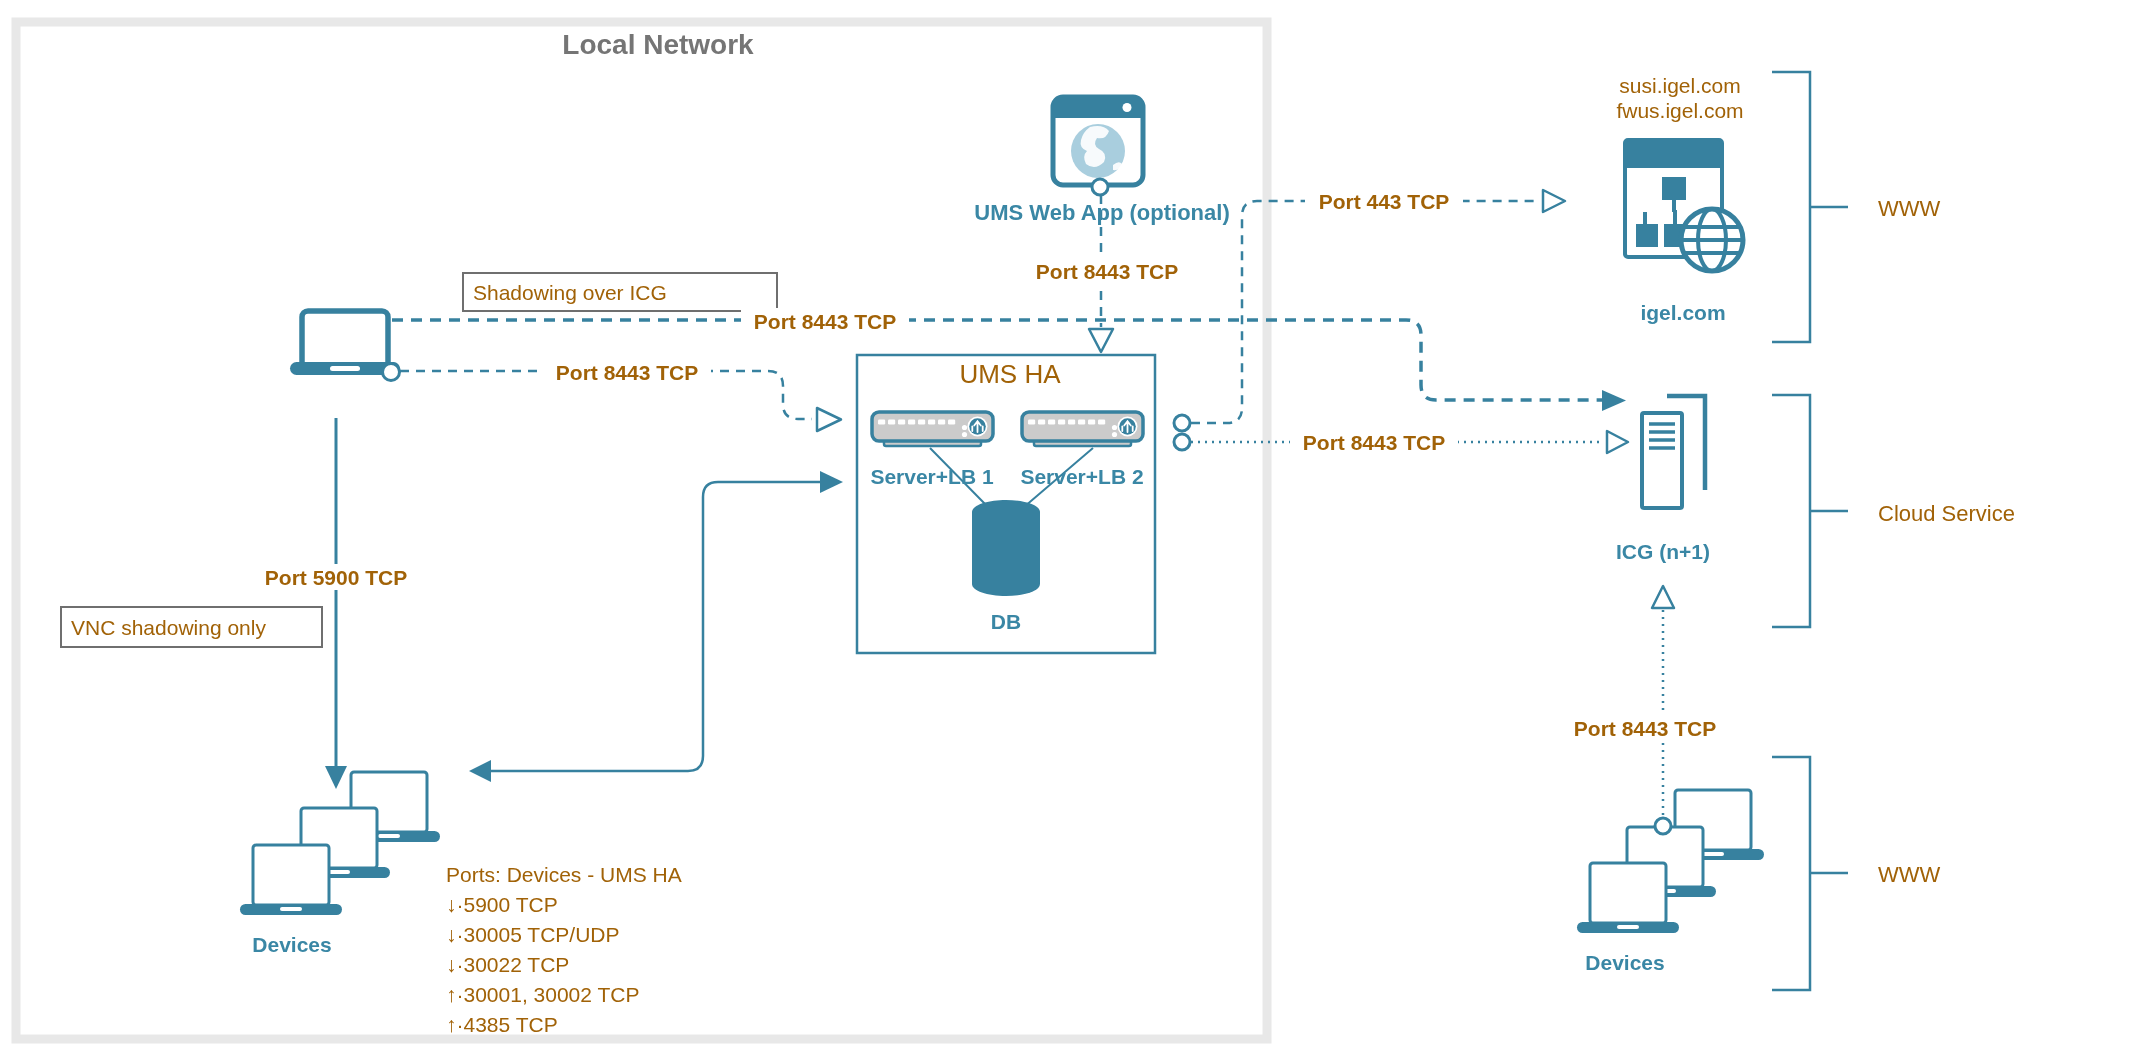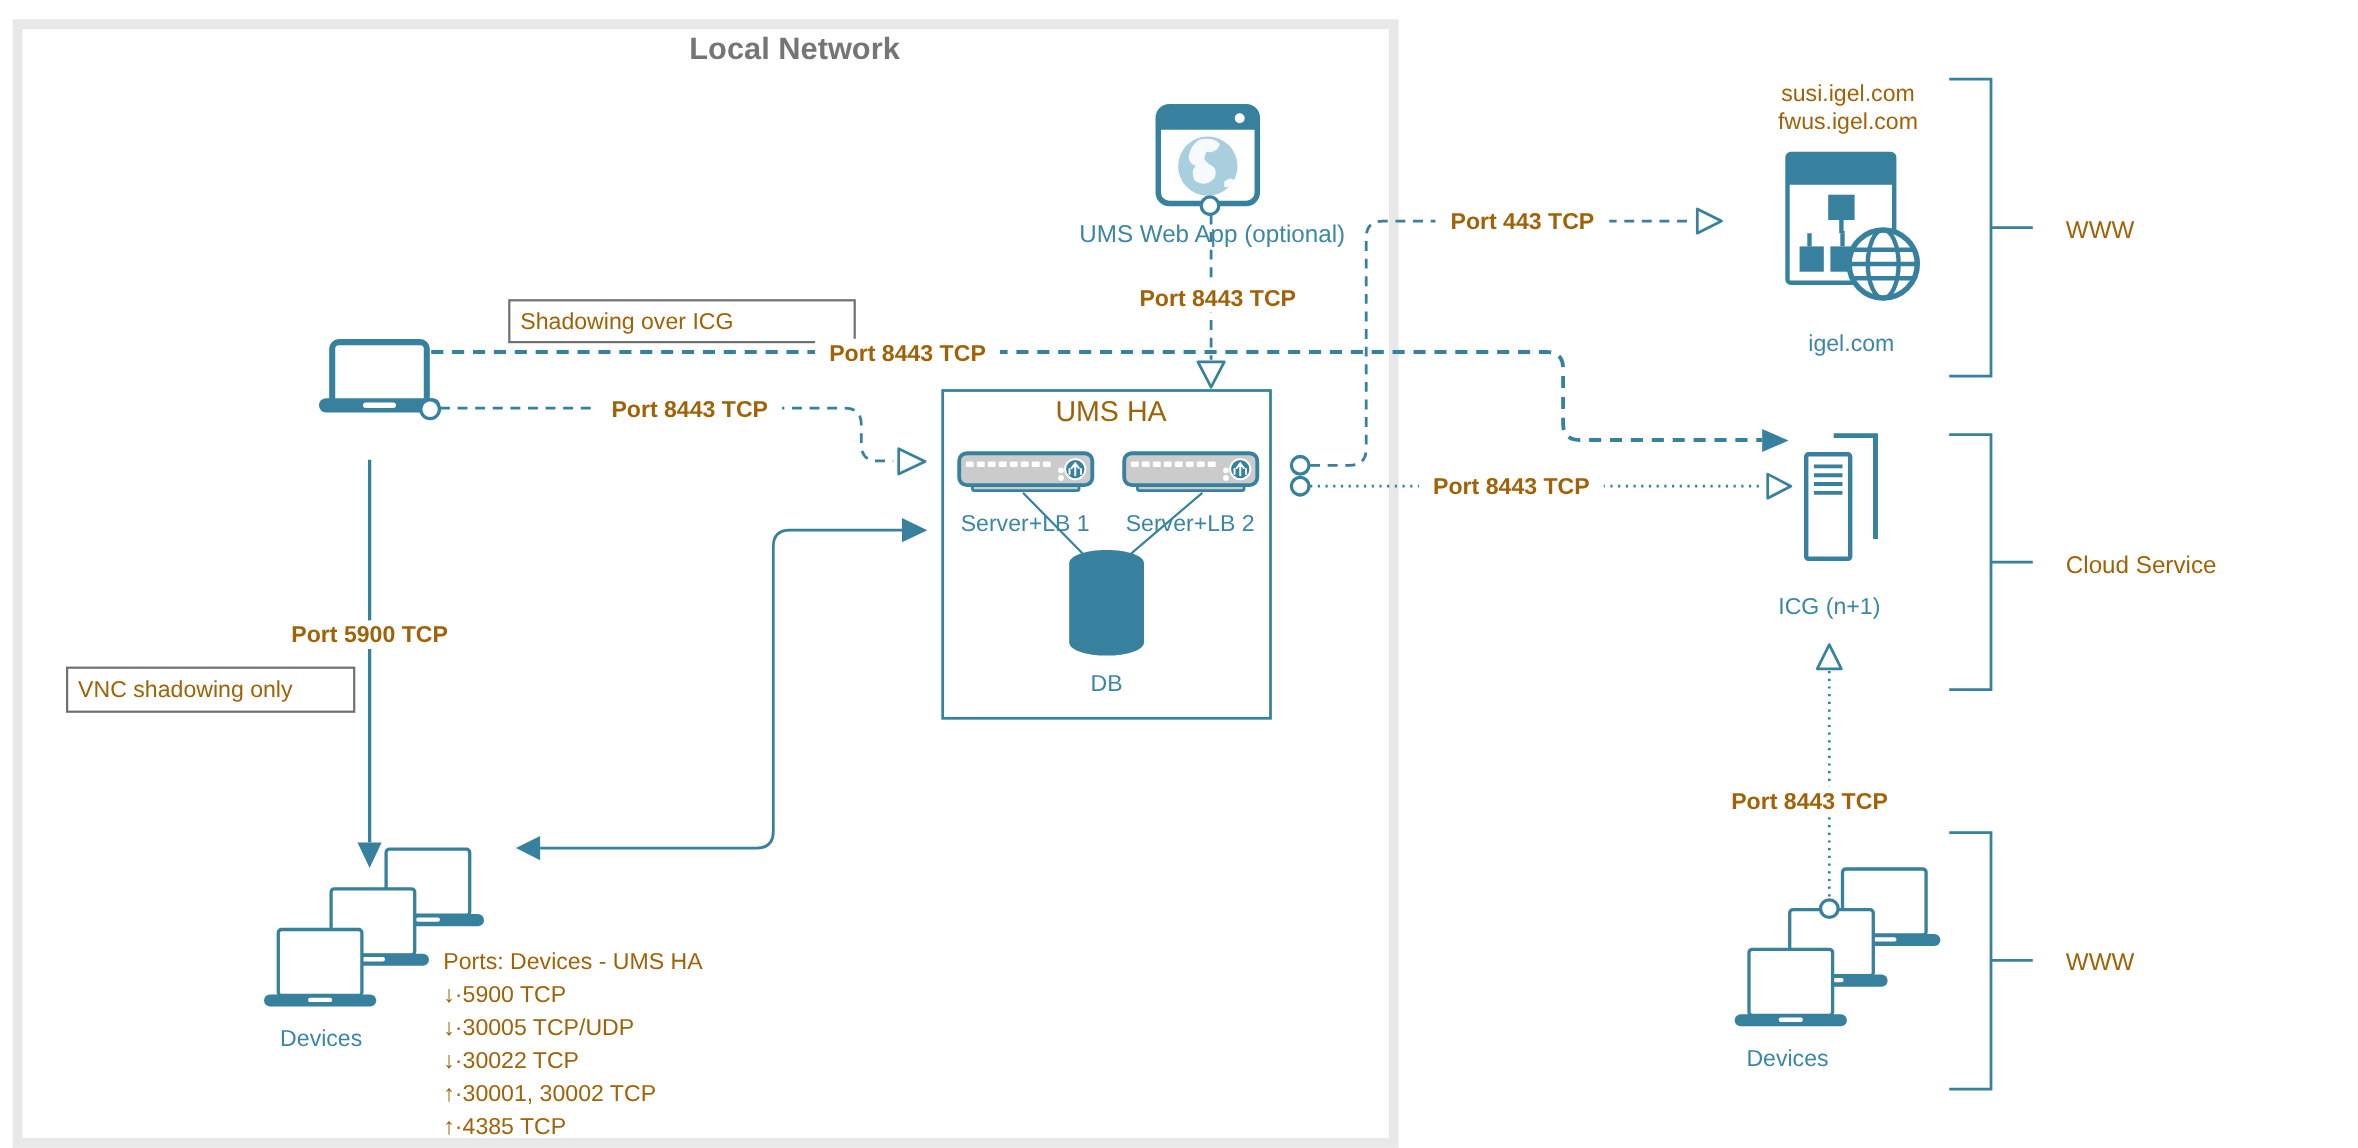--- a/index.html
+++ b/index.html
@@ -1,28 +1,28 @@
 <!DOCTYPE html>
 <html><head>
 <meta charset="utf-8">
 <style>
   html,body{margin:0;padding:0;background:#fff;}
   #stage{position:relative;width:2144px;height:1044px;background:#ffffff;overflow:hidden;
          font-family:"Liberation Sans", sans-serif;}
   svg{position:absolute;left:0;top:0;}
   .lbl{position:absolute;font-size:21px;color:#a16207;white-space:nowrap;line-height:25px;}
   .center{text-align:center;}
-  .teal{color:#3A87A5;}
+  .teal{color:#3A87A5;font-weight:bold;}
   .gray-title{color:#757575;font-weight:700;}
   .big{font-size:28px;}
   .mid{font-size:26px;}
   .port{background:#ffffff;display:flex;align-items:center;justify-content:center;height:26px;font-weight:bold;}
   .note-box{border:2px solid #6F6F6F;background:#fff;display:flex;align-items:center;
             padding-left:9px;box-sizing:border-box;}
-  .ports-list div{height:30px;}
+  .ports-list div{height:30px;margin-left:43px;}
 </style>
 </head>
 <body>
 
 <div id="stage">
 
 <svg width="2144" height="1044" viewBox="0 0 2144 1044">
   <defs>
 
     <g id="lap">
@@ -152,21 +152,21 @@
     <circle cx="1663" cy="826" r="8"></circle>
   </g>
 
   <g stroke="#37819F" stroke-width="2.5" fill="none">
     <path d="M1772,72 H1810 V342 H1772 M1810,207 H1848"></path>
     <path d="M1772,395 H1810 V627 H1772 M1810,511 H1848"></path>
     <path d="M1772,757 H1810 V990 H1772 M1810,873 H1848"></path>
   </g>
 </svg>
 
-<div class="lbl gray-title big center" style="left:498px;top:32px;width:320px;text-align:right;">Local Network</div>
+<div class="lbl gray-title big center" style="left:498px;top:32px;width:320px;">Local Network</div>
 
 <div class="lbl note-box" style="left:462px;top:272px;width:316px;height:40px;">Shadowing over ICG</div>
 
 <div class="lbl port" style="left:741px;top:308px;width:168px;">Port 8443 TCP</div>
 
 <div class="lbl port" style="left:543px;top:359px;width:168px;">Port 8443 TCP</div>
 
 
 <div class="lbl teal center" style="left:952px;top:200px;width:300px;font-size:22px;">UMS Web App (optional)</div>
 

